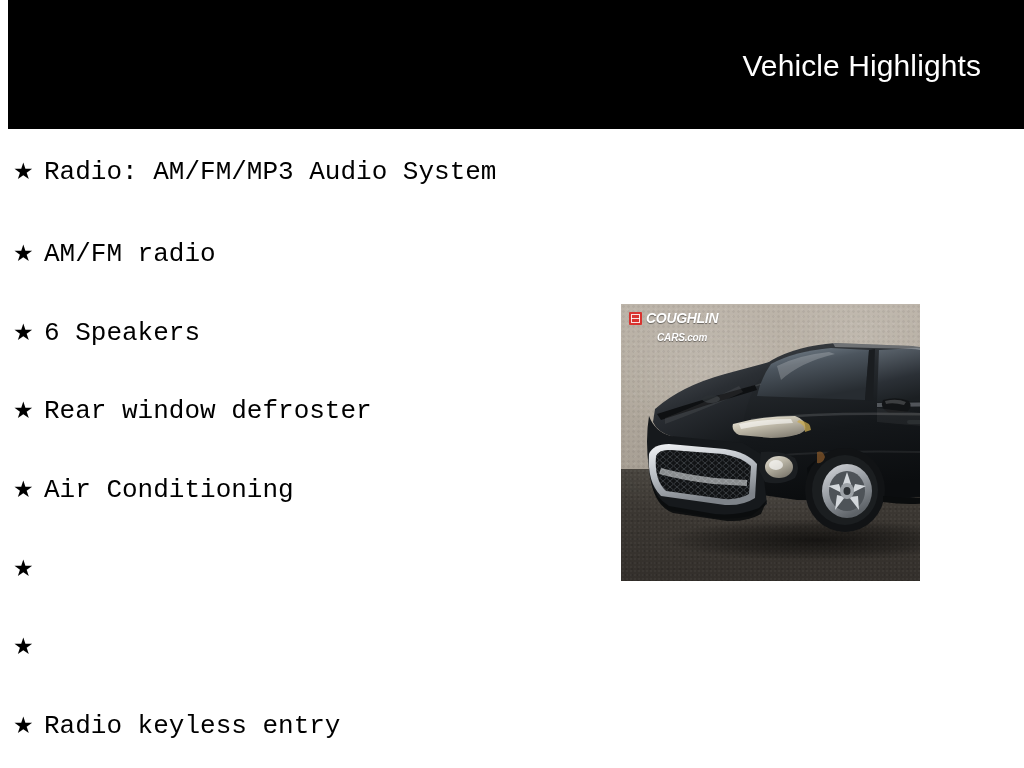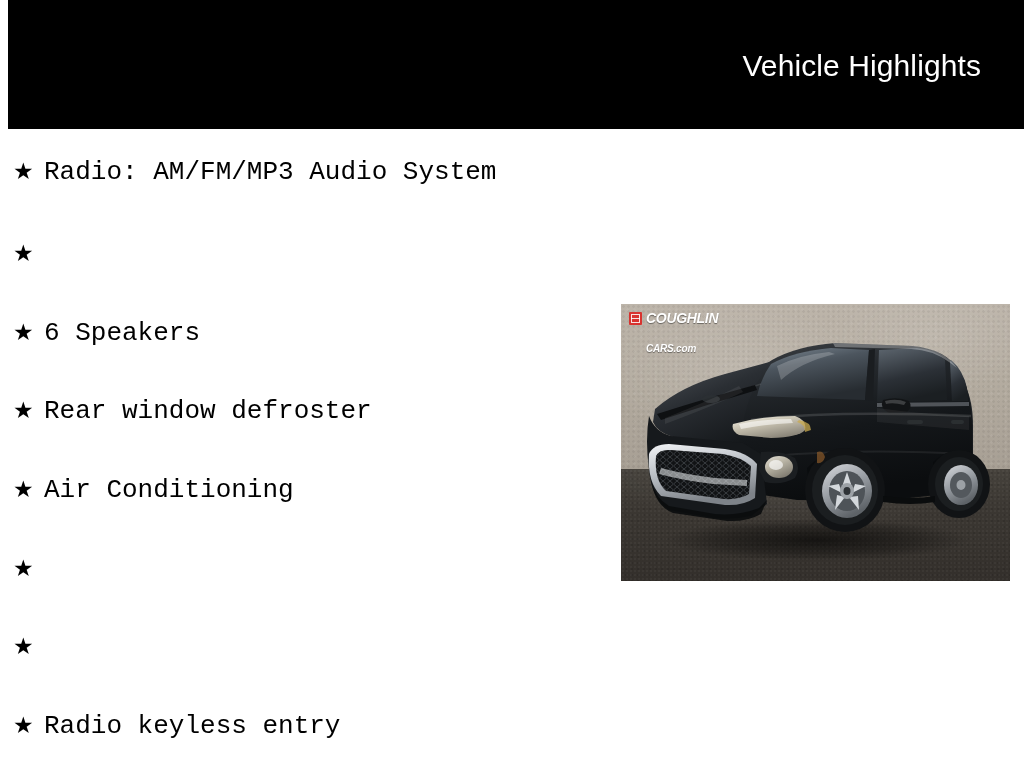--- a/index.html
+++ b/index.html
@@ -76,21 +76,21 @@
     color: #000000;
     white-space: nowrap;
     font-family: Liberation Mono, monospace;
   }
 
   
   .vehicle-photo {
     position: absolute;
     left: 621px;
     top: 304px;
-    width: 389px;
+    width: 299px;
     height: 277px;
     overflow: hidden;
     background: #ec4899;
   }
   .photo-wall {
     position: absolute;
     left: 0;
     top: 0;
     width: 100%;
     height: 60%;
@@ -188,41 +188,42 @@
     color: #ffffff;
     letter-spacing: -0.3px;
     text-shadow: 0 1px 1px rgba(0,0,0,0.45);
   }
   .dealer-sub {
     font-size: 10px;
     font-weight: bold;
     font-style: italic;
     color: #ffffff;
     letter-spacing: -0.2px;
-    text-align: left;
-    margin-top: 19px;
+    text-align: center;
+    margin-top: 8px;
     text-shadow: 0 1px 1px rgba(0,0,0,0.45);
   }
 </style>
 </head>
 <body>
 
 <div class="header-banner">
   <div class="header-title">Vehicle Highlights</div>
 </div>
 
 <ul class="highlights-list">
 
   <li class="highlight-item">
     <span class="star-bullet">★</span>
     <span class="highlight-label">Radio: AM/FM/MP3 Audio System</span>
   </li>
 
   <li class="highlight-item">
     <span class="star-bullet">★</span>
+    <span class="highlight-label">AM/FM radio</span>
   </li>
 
   <li class="highlight-item">
     <span class="star-bullet">★</span>
     <span class="highlight-label">6 Speakers</span>
   </li>
 
   <li class="highlight-item">
     <span class="star-bullet">★</span>
     <span class="highlight-label">Rear window defroster</span>

